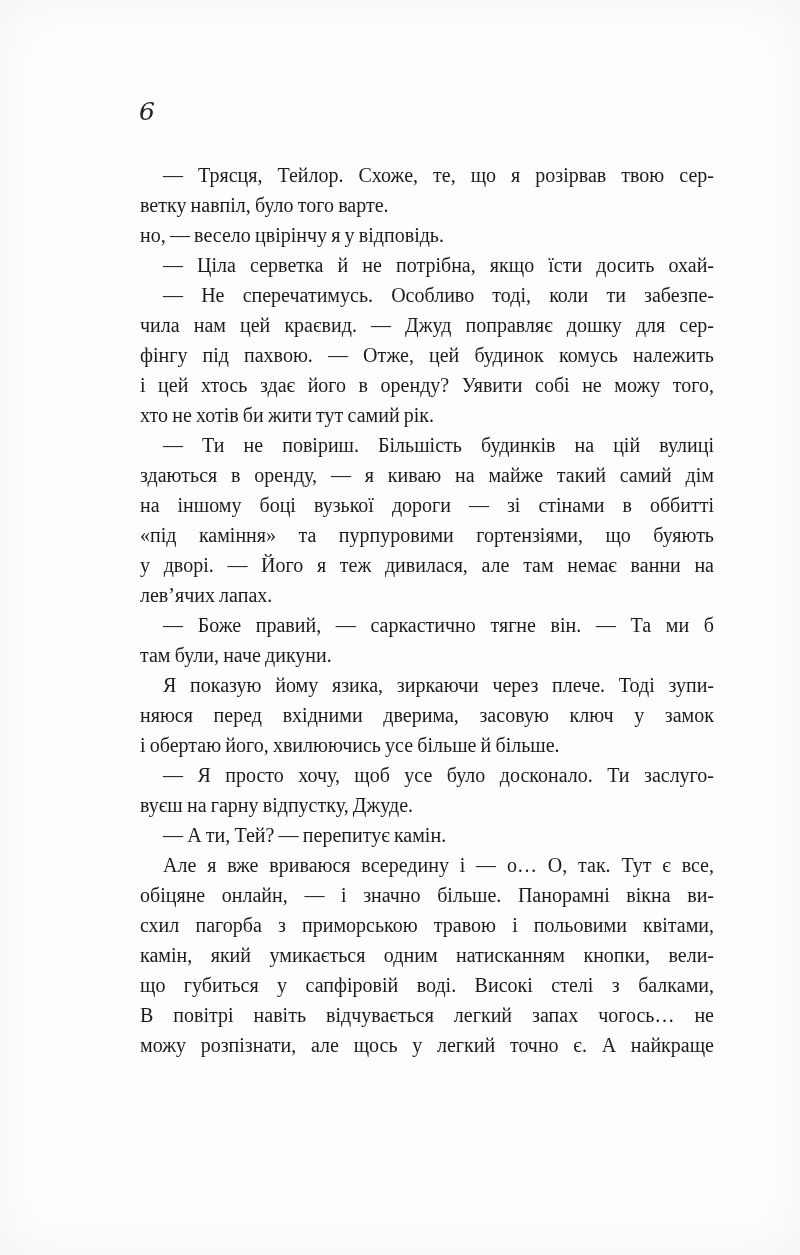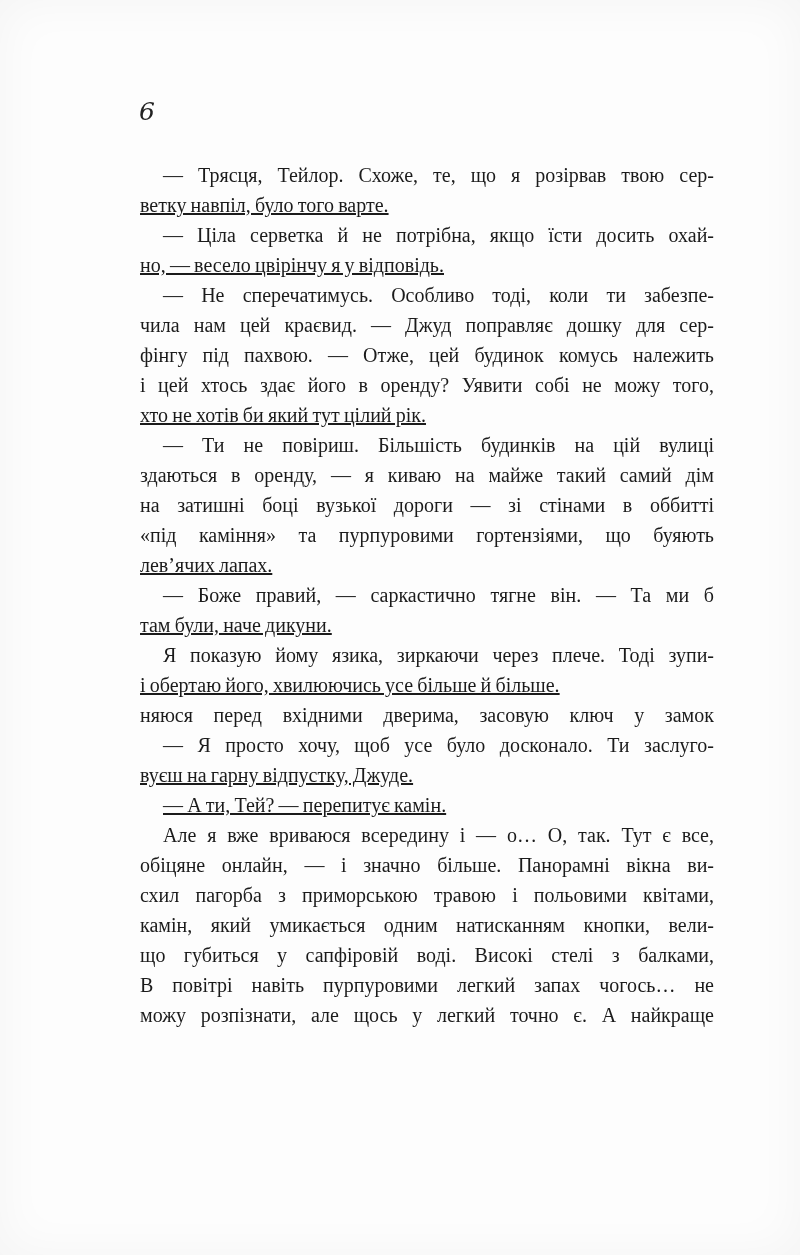--- a/index.html
+++ b/index.html
@@ -44,56 +44,56 @@
   }
   .line {
     height: 30px;
     overflow: hidden;
     text-align: justify;
     text-align-last: justify;
   }
   .line.no-justify {
     text-align: left;
     text-align-last: auto;
-    text-decoration: underline;
   }
   .line.indent {
     text-indent: 23px;
   }
 </style>
 </head>
 <body>
 
 <div class="vignette"></div>
 
 <div class="page-number">6</div>
 
 <div class="text-block">
     <div class="line indent">— Трясця, Тейлор. Схоже, те, що я розірвав твою сер-</div>
     <div class="line no-justify">ветку навпіл, було того варте.</div>
+    <div class="line no-justify">но, — весело цвірінчу я у відповідь.</div>
     <div class="line indent">— Ціла серветка й не потрібна, якщо їсти досить охай-</div>
-    <div class="line no-justify">но, — весело цвірінчу я у відповідь.</div>
     <div class="line indent">— Не сперечатимусь. Особливо тоді, коли ти забезпе-</div>
     <div class="line">чила нам цей краєвид. — Джуд поправляє дошку для сер-</div>
     <div class="line">фінгу під пахвою. — Отже, цей будинок комусь належить</div>
     <div class="line">і цей хтось здає його в оренду? Уявити собі не можу того,</div>
-    <div class="line no-justify">хто не хотів би який тут цілий рік.</div>
+    <div class="line no-justify">хто не хотів би жити тут самий рік.</div>
     <div class="line indent">— Ти не повіриш. Більшість будинків на цій вулиці</div>
     <div class="line">здаються в оренду, — я киваю на майже такий самий дім</div>
-    <div class="line">на затишні боці вузької дороги — зі стінами в оббитті</div>
+    <div class="line">на іншому боці вузької дороги — зі стінами в оббитті</div>
     <div class="line">«під каміння» та пурпуровими гортензіями, що буяють</div>
+    <div class="line">у дворі. — Його я теж дивилася, але там немає ванни на</div>
     <div class="line no-justify">лев’ячих лапах.</div>
     <div class="line indent">— Боже правий, — саркастично тягне він. — Та ми б</div>
     <div class="line no-justify">там були, наче дикуни.</div>
     <div class="line indent">Я показую йому язика, зиркаючи через плече. Тоді зупи-</div>
+    <div class="line">няюся перед вхідними дверима, засовую ключ у замок</div>
     <div class="line no-justify">і обертаю його, хвилюючись усе більше й більше.</div>
-    <div class="line">няюся перед вхідними дверима, засовую ключ у замок</div>
     <div class="line indent">— Я просто хочу, щоб усе було досконало. Ти заслуго-</div>
     <div class="line no-justify">вуєш на гарну відпустку, Джуде.</div>
     <div class="line indent no-justify">— А ти, Тей? — перепитує камін.</div>
     <div class="line indent">Але я вже вриваюся всередину і — о… О, так. Тут є все,</div>
     <div class="line">обіцяне онлайн, — і значно більше. Панорамні вікна ви-</div>
     <div class="line">схил пагорба з приморською травою і польовими квітами,</div>
     <div class="line">камін, який умикається одним натисканням кнопки, вели-</div>
     <div class="line">що губиться у сапфіровій воді. Високі стелі з балками,</div>
-    <div class="line">В повітрі навіть пурпуровими легкий запах чогось… не</div>
+    <div class="line">В повітрі навіть відчувається легкий запах чогось… не</div>
     <div class="line">можу розпізнати, але щось у легкий точно є. А найкраще</div>
   </div>
 
 </body></html>

